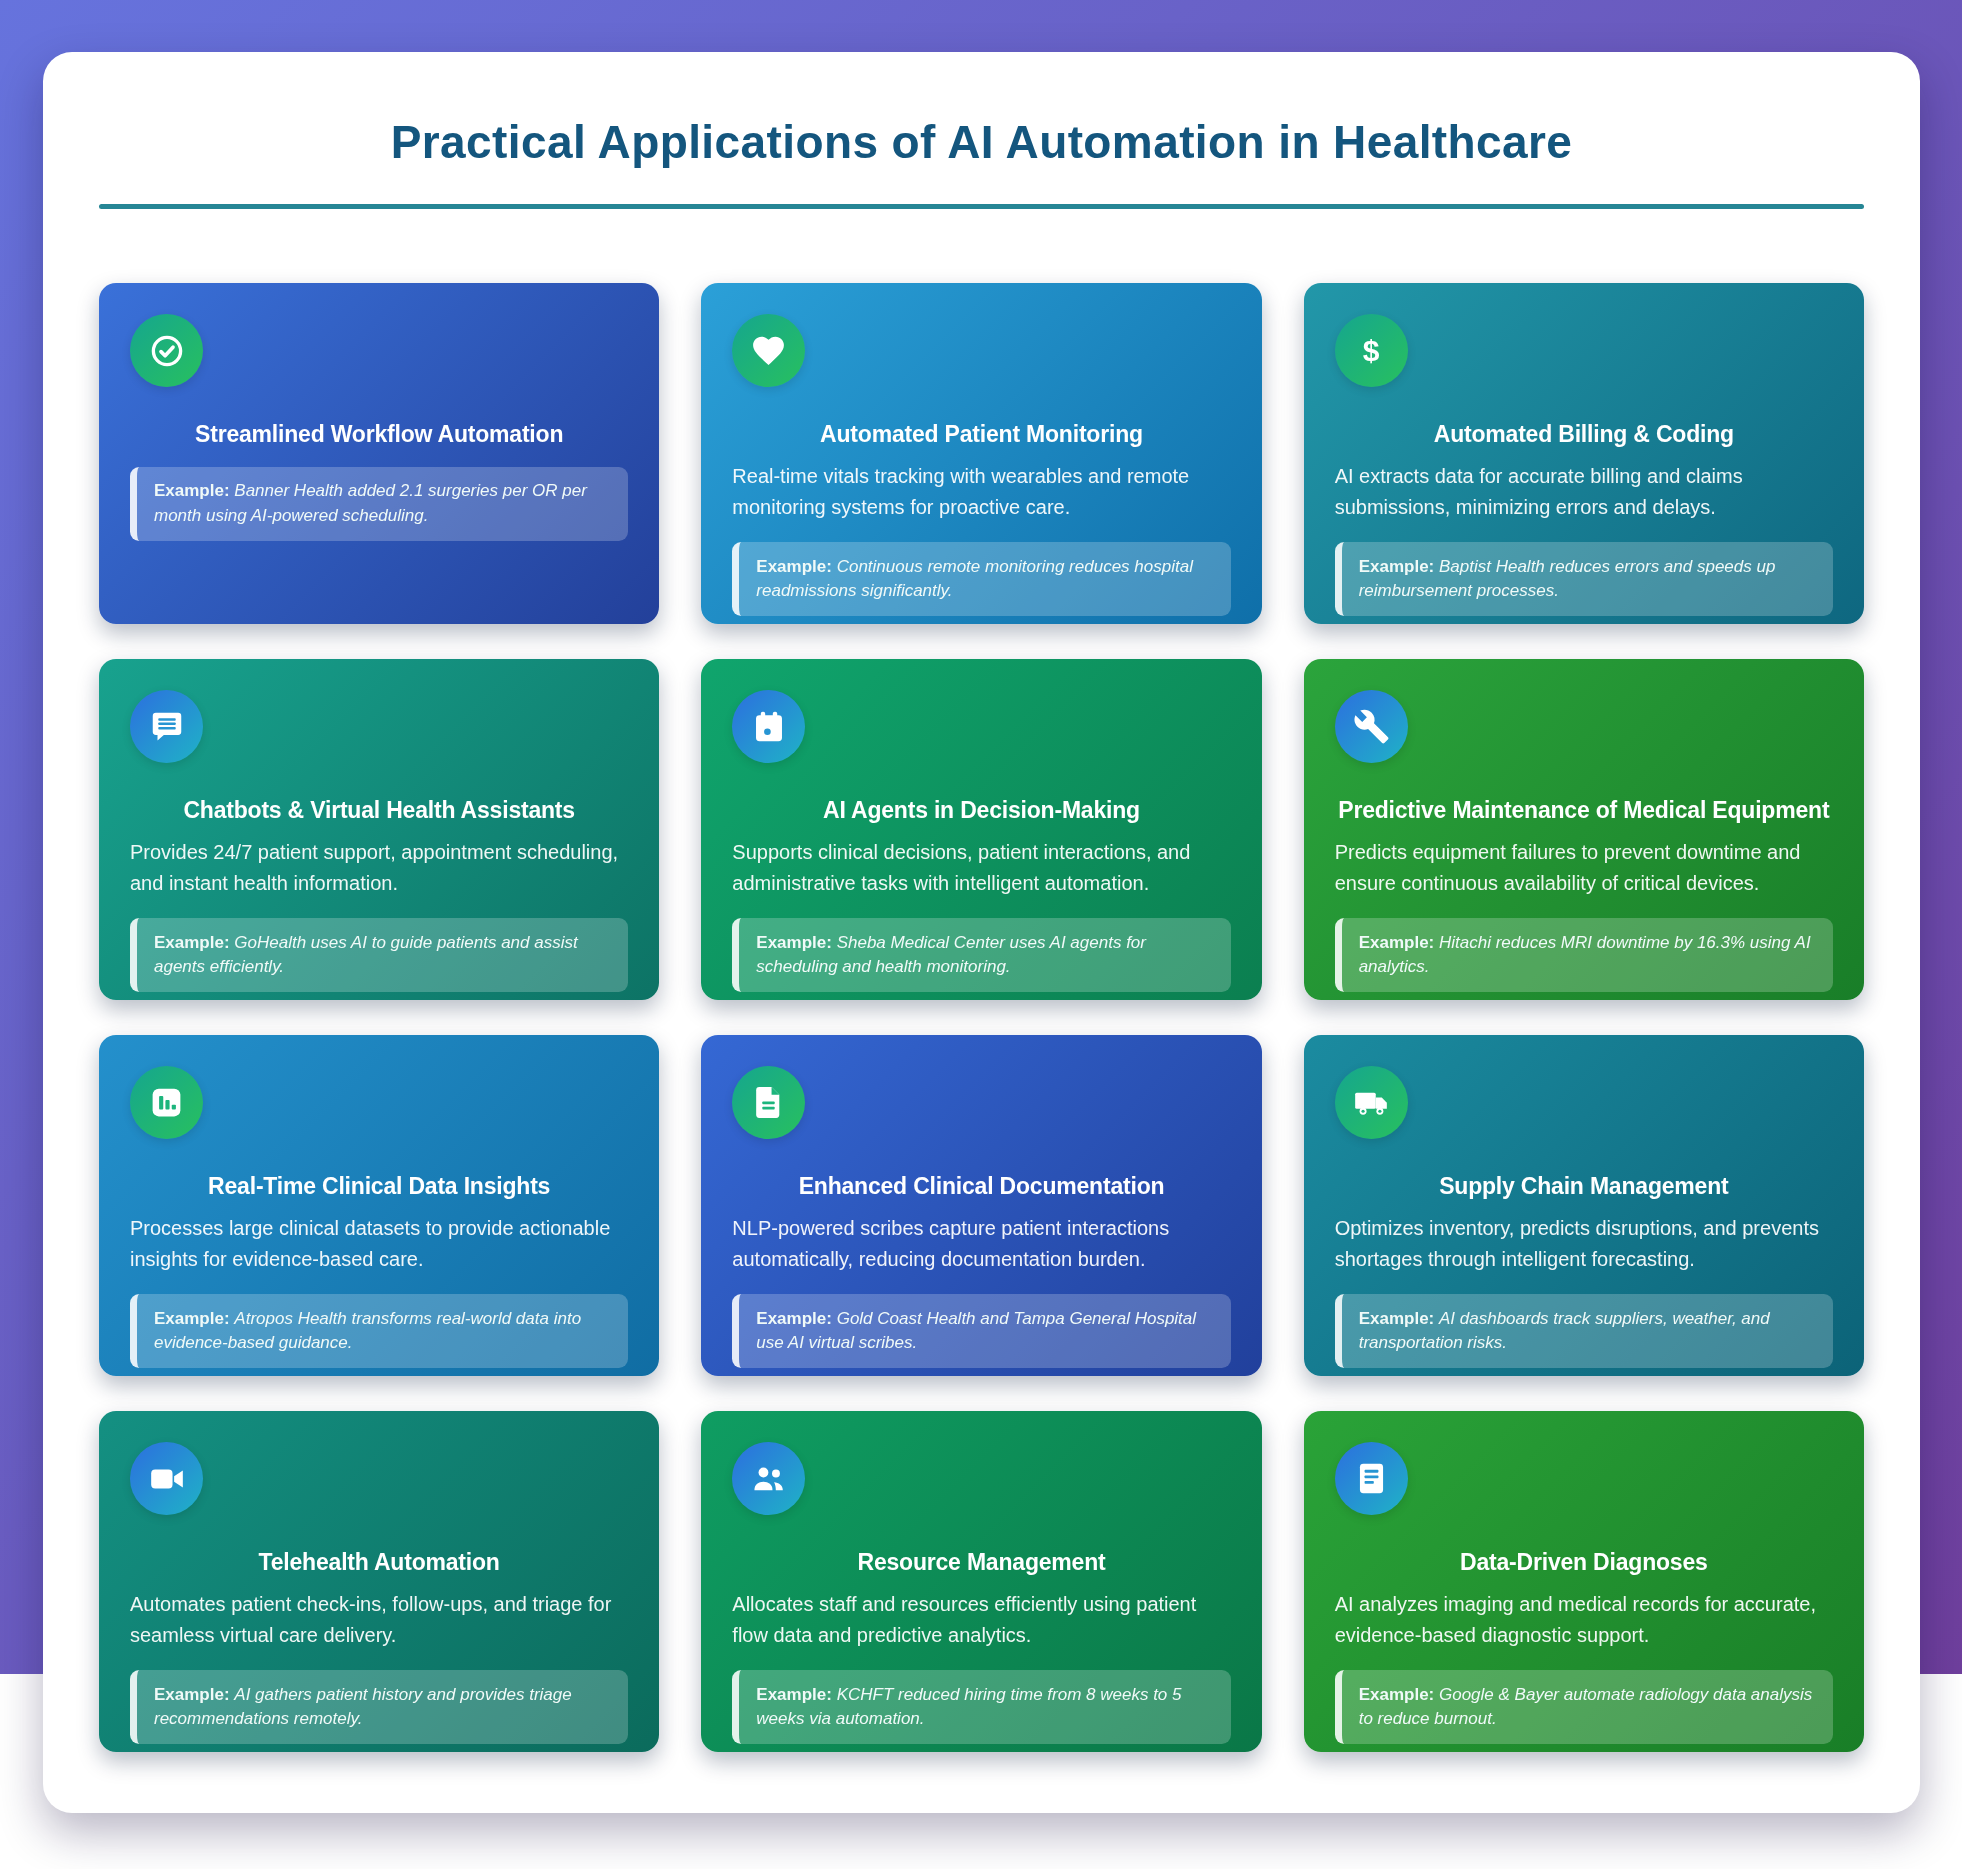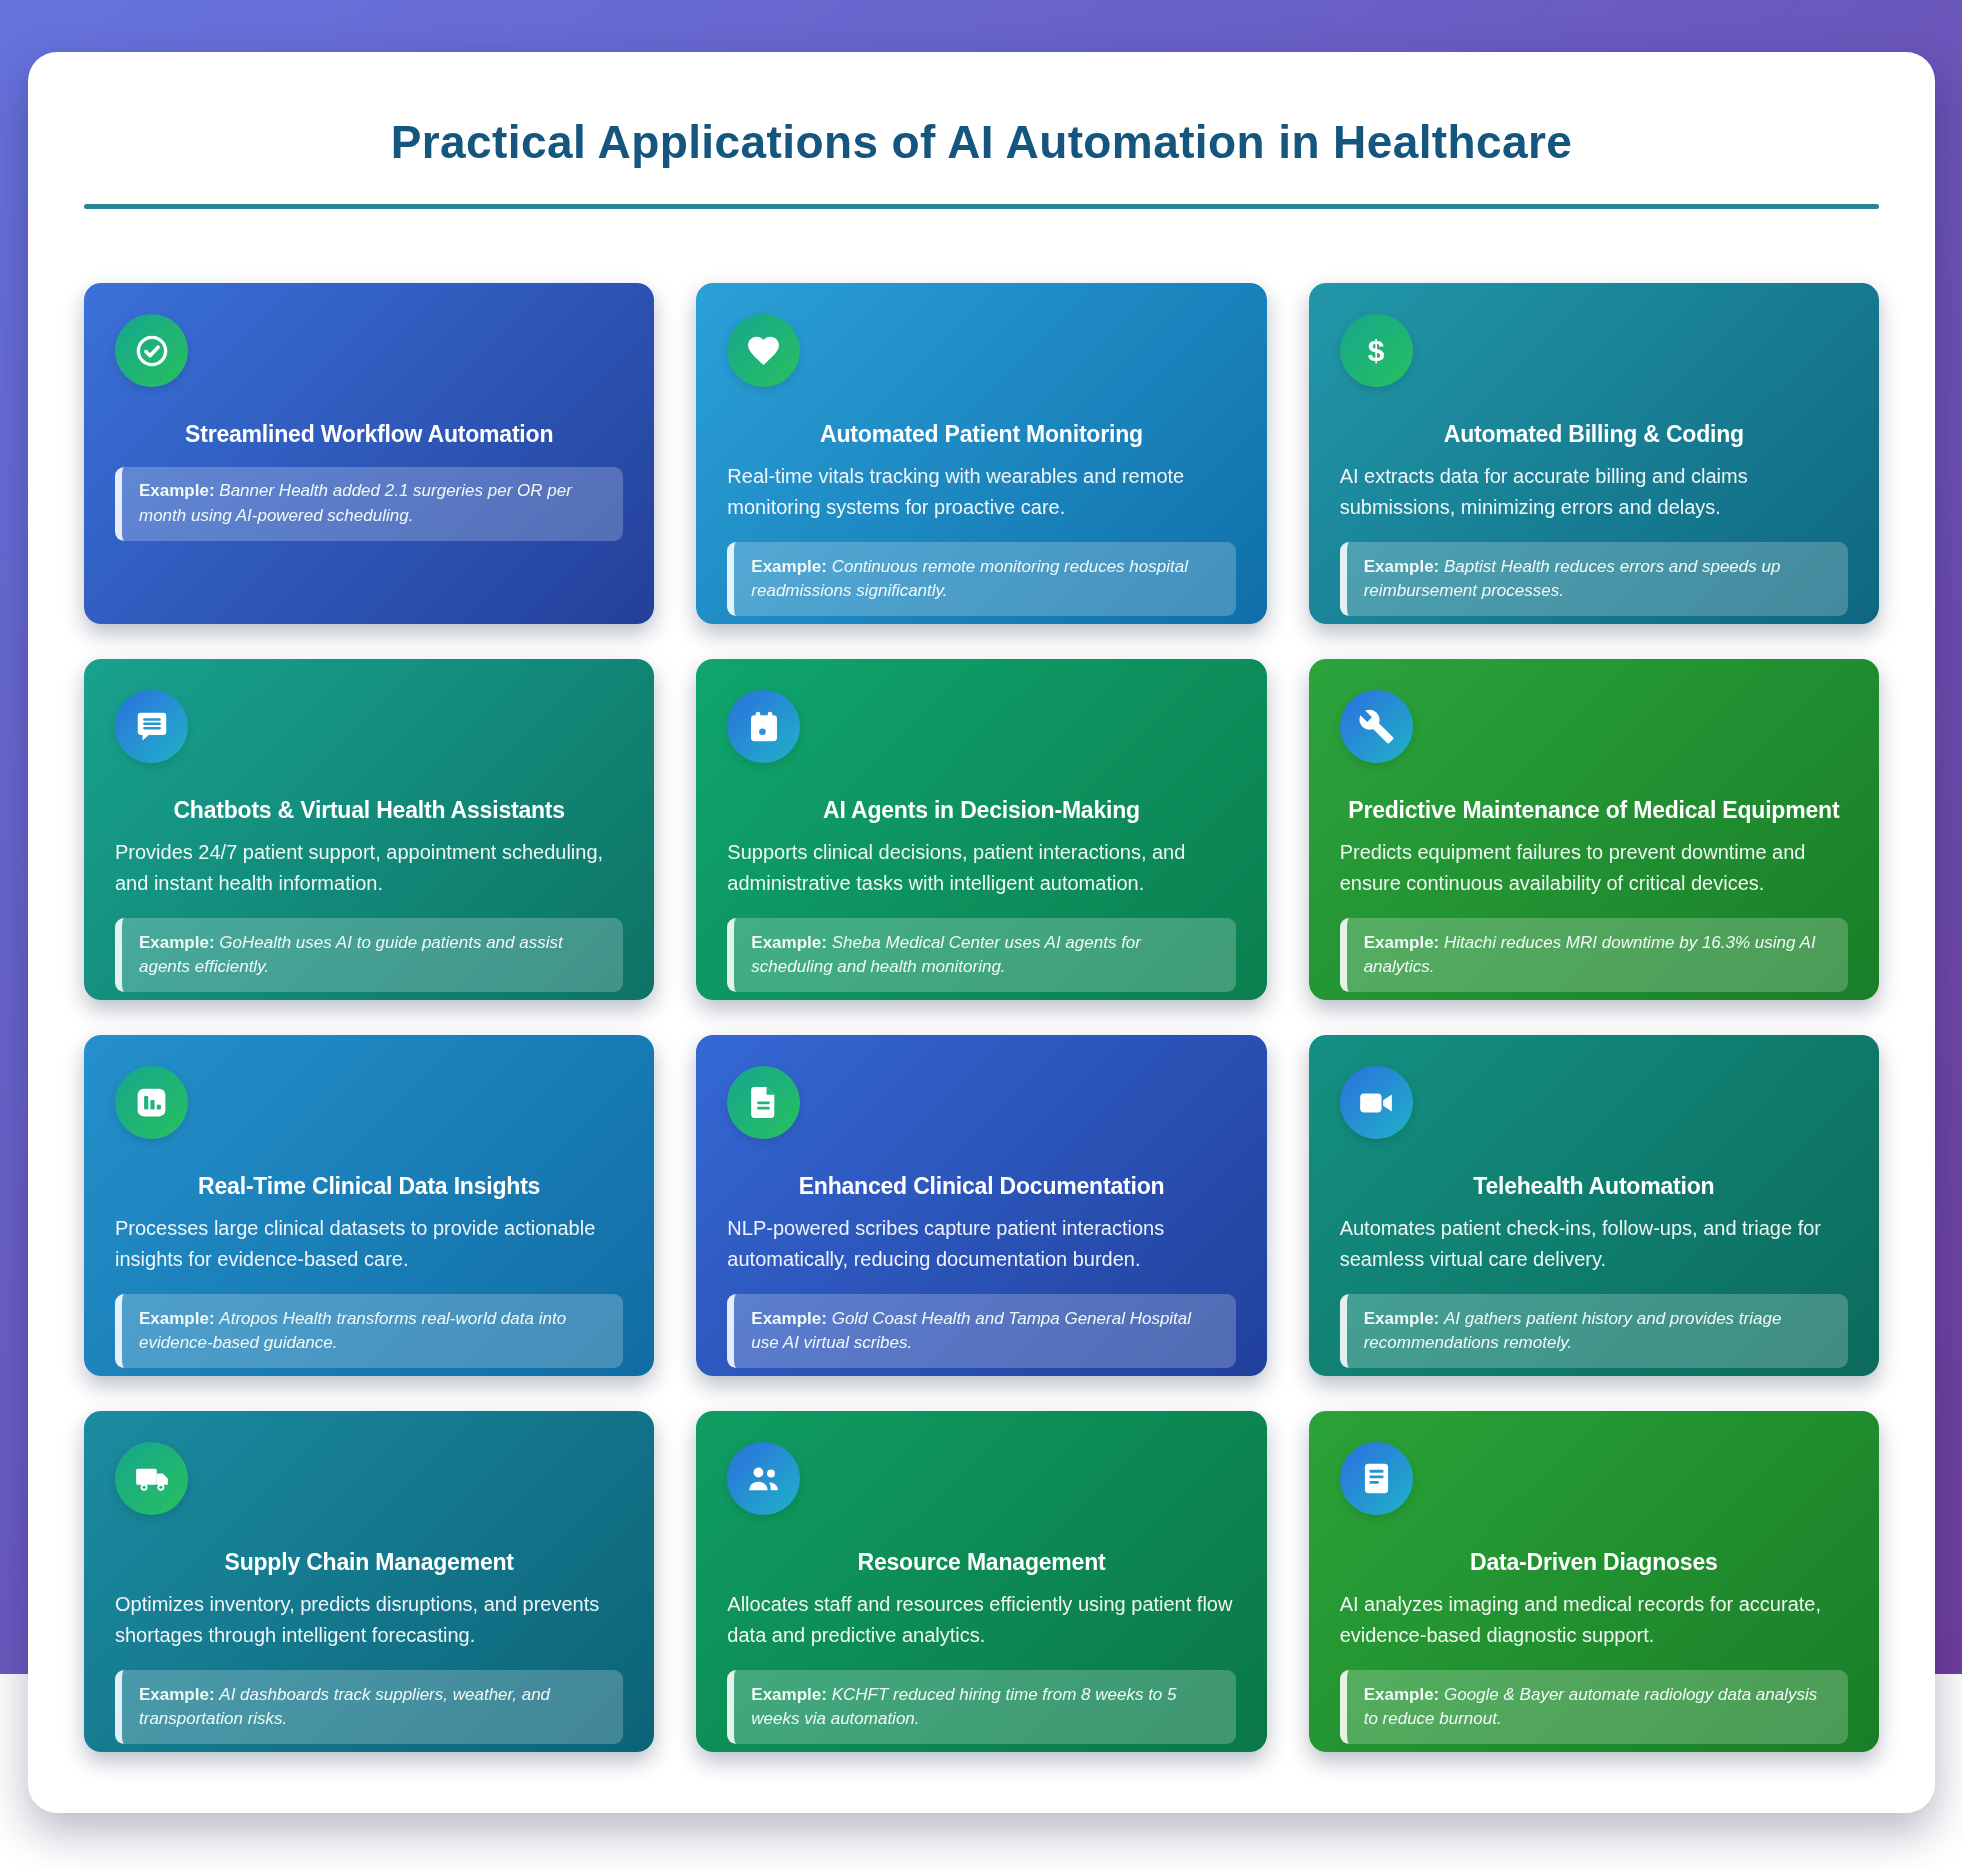--- a/index.html
+++ b/index.html
@@ -5,21 +5,21 @@
 <style>
   html,body{margin:0;padding:0;}
   body{
     width:1963px;height:1870px;
     font-family:"Liberation Sans",sans-serif;
     overflow:hidden;
   }
   .page{
     width:1963px;height:1674px;
     box-sizing:border-box;
-    padding:52px 28px 57px;
+    padding:52px 43px 57px;
     background:linear-gradient(135deg,var(--page-from,#6673dd) 0%,var(--page-to,#6f3f9d) 100%);
   }
   .panel{
     width:100%;height:1761px;
     box-sizing:border-box;
     background:var(--panel-bg,#ffffff);
     border-radius:29px;
     box-shadow:0 19px 46px rgba(20,10,60,.30);
     padding:63px 56px 0;
   }
@@ -215,54 +215,54 @@
                 <rect x="8" y="14.8" width="8" height="1.7" rx=".5" fill="#1db57d"></rect>
               </svg>
             </span>
     </div>
     <h2 class="card-title">Enhanced Clinical Documentation</h2>
     <p class="card-desc">NLP-powered scribes capture patient interactions automatically, reducing documentation burden.</p>
     <div class="example">
       <p class="example-text"><strong class="example-label">Example:</strong> <em class="example-body">Gold Coast Health and Tampa General Hospital use AI virtual scribes.</em></p>
     </div>
   </article>
-        <article class="card" style="background: linear-gradient(135deg, rgb(20, 144, 130) 0%, rgb(11, 107, 92) 100%);">
-    <div class="icon-circle" style="background: linear-gradient(135deg, rgb(44, 111, 223), rgb(31, 179, 198));">
-      <span class="icon">
-              <svg viewBox="0 0 24 24" width="38" height="38">
-                <rect x="2" y="6" width="13.5" height="12" rx="2.5" fill="#fff"></rect>
-                <path fill="#fff" d="M16.5 10.2L22 6.6v10.8l-5.5-3.6z"></path>
-              </svg>
-            </span>
-    </div>
-    <h2 class="card-title">Telehealth Automation</h2>
-    <p class="card-desc">Automates patient check-ins, follow-ups, and triage for seamless virtual care delivery.</p>
-    <div class="example">
-      <p class="example-text"><strong class="example-label">Example:</strong> <em class="example-body">AI gathers patient history and provides triage recommendations remotely.</em></p>
-    </div>
-  </article>
         <article class="card" style="background: linear-gradient(135deg, rgb(27, 139, 160) 0%, rgb(12, 99, 120) 100%);">
     <div class="icon-circle" style="background: linear-gradient(135deg, rgb(21, 166, 143), rgb(40, 192, 94));">
       <span class="icon">
               <svg viewBox="0 0 24 24" width="38" height="38">
                 <rect x="2" y="5.5" width="13" height="10.2" rx="1" fill="#fff"></rect>
                 <path fill="#fff" d="M15 8.5h3.8l3.2 3.4v3.8H15z"></path>
                 <circle cx="7" cy="17.2" r="2.2" fill="#fff"></circle>
                 <circle cx="7" cy="17.2" r="1" fill="#1db57d"></circle>
                 <circle cx="17.6" cy="17.2" r="2.2" fill="#fff"></circle>
                 <circle cx="17.6" cy="17.2" r="1" fill="#1db57d"></circle>
               </svg>
             </span>
     </div>
     <h2 class="card-title">Supply Chain Management</h2>
     <p class="card-desc">Optimizes inventory, predicts disruptions, and prevents shortages through intelligent forecasting.</p>
     <div class="example">
       <p class="example-text"><strong class="example-label">Example:</strong> <em class="example-body">AI dashboards track suppliers, weather, and transportation risks.</em></p>
     </div>
   </article>
+        <article class="card" style="background: linear-gradient(135deg, rgb(20, 144, 130) 0%, rgb(11, 107, 92) 100%);">
+    <div class="icon-circle" style="background: linear-gradient(135deg, rgb(44, 111, 223), rgb(31, 179, 198));">
+      <span class="icon">
+              <svg viewBox="0 0 24 24" width="38" height="38">
+                <rect x="2" y="6" width="13.5" height="12" rx="2.5" fill="#fff"></rect>
+                <path fill="#fff" d="M16.5 10.2L22 6.6v10.8l-5.5-3.6z"></path>
+              </svg>
+            </span>
+    </div>
+    <h2 class="card-title">Telehealth Automation</h2>
+    <p class="card-desc">Automates patient check-ins, follow-ups, and triage for seamless virtual care delivery.</p>
+    <div class="example">
+      <p class="example-text"><strong class="example-label">Example:</strong> <em class="example-body">AI gathers patient history and provides triage recommendations remotely.</em></p>
+    </div>
+  </article>
         <article class="card" style="background: linear-gradient(135deg, rgb(15, 157, 98) 0%, rgb(10, 119, 71) 100%);">
     <div class="icon-circle" style="background: linear-gradient(135deg, rgb(44, 111, 223), rgb(31, 179, 198));">
       <span class="icon">
               <svg viewBox="0 0 24 24" width="38" height="38">
                 <circle cx="8.5" cy="7.9" r="3.1" fill="#fff"></circle>
                 <path fill="#fff" d="M2.8 18.8c0-3.1 2.6-5 5.7-5s5.7 1.9 5.7 5v.3H2.8z"></path>
                 <circle cx="16.4" cy="8.5" r="2.5" fill="#fff"></circle>
                 <path fill="#fff" d="M15.2 14c2.9.2 5.5 1.9 5.5 4.8v.3h-4.4c0-2-.3-3.7-1.1-5.1z"></path>
               </svg>
             </span>

